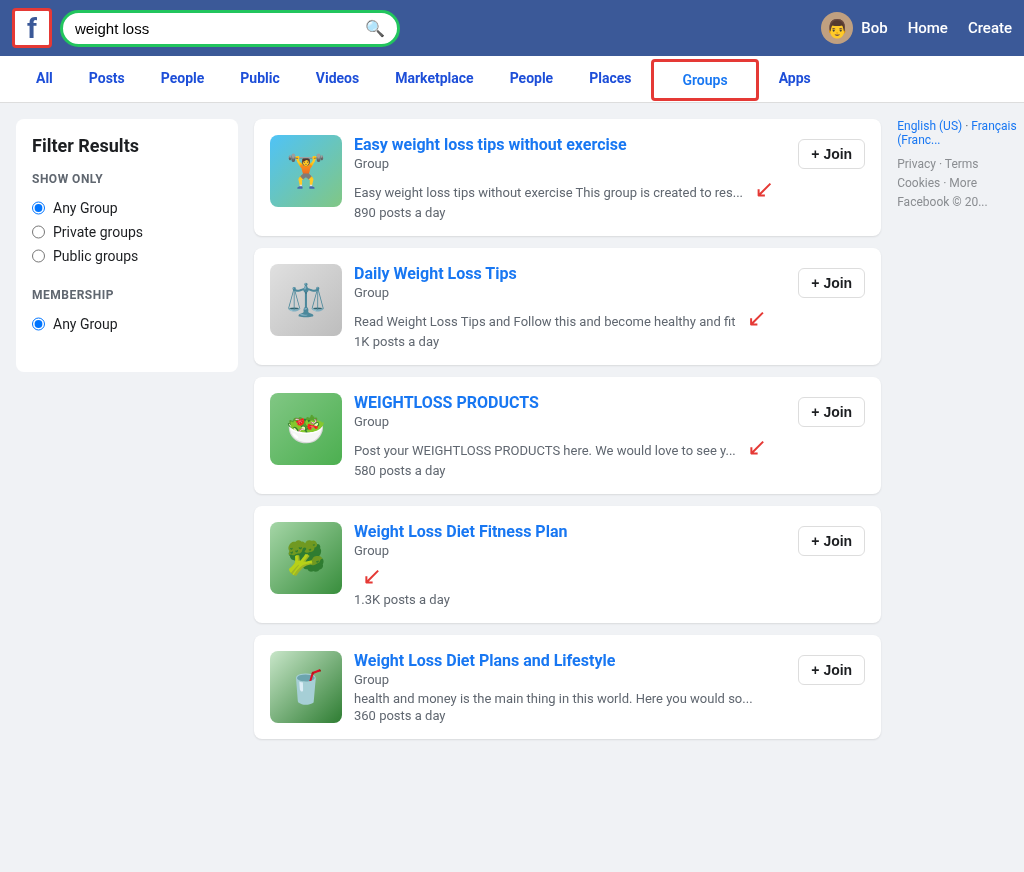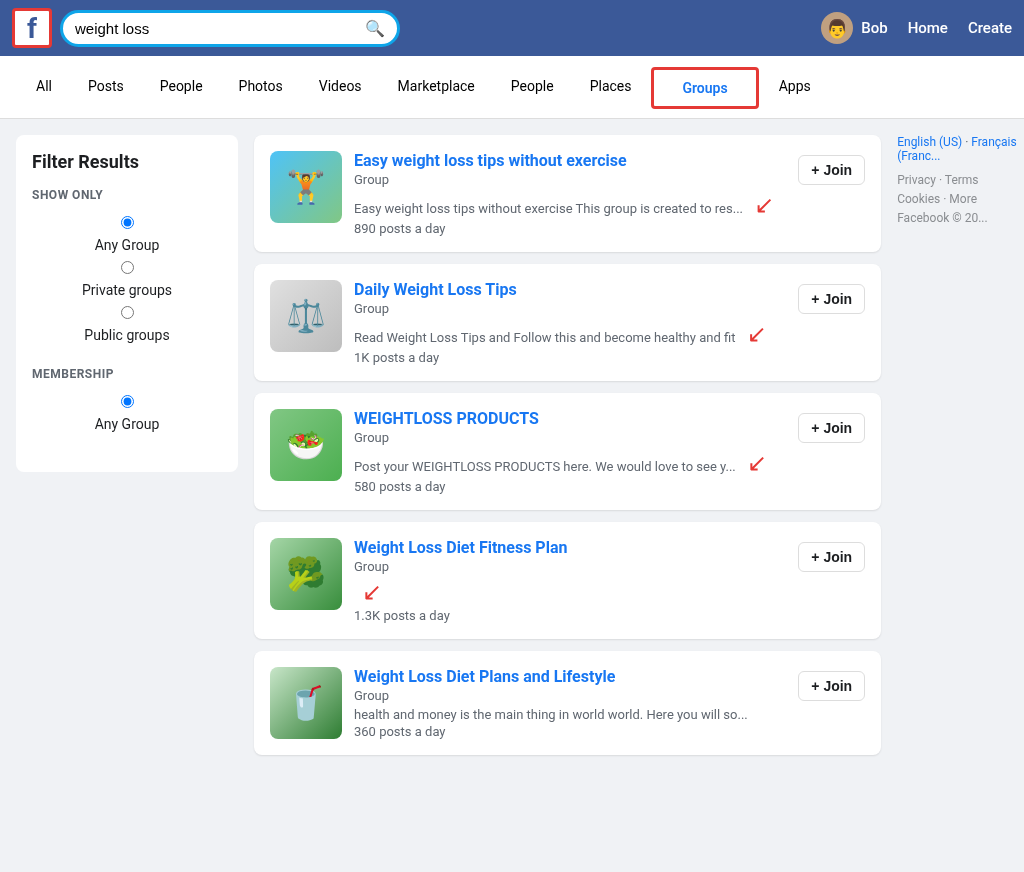--- a/index.html
+++ b/index.html
@@ -24,21 +24,21 @@
       font-size: 28px; font-weight: bold; color: #3b5998;
       flex-shrink: 0;
       border: 3px solid #e53935;
     }
     .search-bar {
       display: flex; align-items: center;
       background: white;
       border-radius: 20px;
       padding: 6px 12px;
       width: 340px;
-      border: 3px solid #0ea5e9;
+      border: 3px solid #22c55e;
     }
     .search-bar input {
       border: none; outline: none;
       font-size: 15px;
       flex: 1;
       background: transparent;
     }
     .search-icon { color: #888; font-size: 16px; }
     .header-right {
       margin-left: auto;
@@ -56,27 +56,28 @@
 
     
     .nav-tabs {
       background: white;
       display: flex; align-items: center;
       padding: 0 20px;
       border-bottom: 1px solid #ddd;
       gap: 4px;
     }
     .nav-tab {
-      padding: 22px 16px;
+      padding: 14px 16px;
       font-size: 14px;
-      color: #000000;
+      color: #1d4ed8;
       cursor: pointer;
       border-bottom: 3px solid transparent;
       margin-bottom: -1px;
       white-space: nowrap;
+      font-weight: bold;
     }
     .nav-tab.active {
       color: #1877f2;
       border-bottom: 3px solid #1877f2;
       font-weight: 600;
       border: 3px solid #e53935;
       border-radius: 4px;
       padding: 10px 28px;
     }
 
@@ -105,23 +106,23 @@
     }
     .filter-section-title {
       font-size: 12px; font-weight: 700;
       color: #606770;
       text-transform: uppercase;
       letter-spacing: 0.5px;
       margin-bottom: 10px;
     }
     .filter-section { margin-bottom: 20px; }
     .radio-item {
-      display: flex; align-items: center; gap: 8px;
+      display: flex; gap: 8px;
       padding: 4px 0; cursor: pointer;
-      font-size: 14px; color: #1c1e21; flex-direction: column;
+      font-size: 14px; color: #1c1e21;
     }
     .radio-item input[type="radio"] { cursor: pointer; }
 
     
     .results { flex: 1; display: flex; flex-direction: column; gap: 12px; }
 
     .result-card {
       background: white;
       border-radius: 8px;
       padding: 16px;
@@ -220,21 +221,21 @@
     </div>
     <span class="nav-link">Home</span>
     <span class="nav-link">Create</span>
   </div>
 </div>
 
 <div class="nav-tabs">
   <div class="nav-tab">All</div>
   <div class="nav-tab">Posts</div>
   <div class="nav-tab">People</div>
-  <div class="nav-tab">Photos</div>
+  <div class="nav-tab">Public</div>
   <div class="nav-tab">Videos</div>
   <div class="nav-tab">Marketplace</div>
   <div class="nav-tab">People</div>
   <div class="nav-tab">Places</div>
   <div class="nav-tab active">Groups</div>
   <div class="nav-tab">Apps</div>
 </div>
 
 <div class="main-layout">
 
@@ -327,21 +328,21 @@
         </div>
       </div>
     </div>
 
     <div class="result-card">
       <div class="group-thumbnail group-thumbnail-5">🥤</div>
       <div class="result-card-inner">
         <div class="group-content">
           <div class="group-name">Weight Loss Diet Plans and Lifestyle</div>
           <div class="group-type">Group</div>
-          <div class="group-desc">health and money is the main thing in world world. Here you will so...</div>
+          <div class="group-desc">health and money is the main thing in this world. Here you would so...</div>
           <div class="group-posts">360 posts a day</div>
         </div>
         <div class="group-action">
           <button class="join-btn">+ Join</button>
         </div>
       </div>
     </div>
 
   </div>
 

